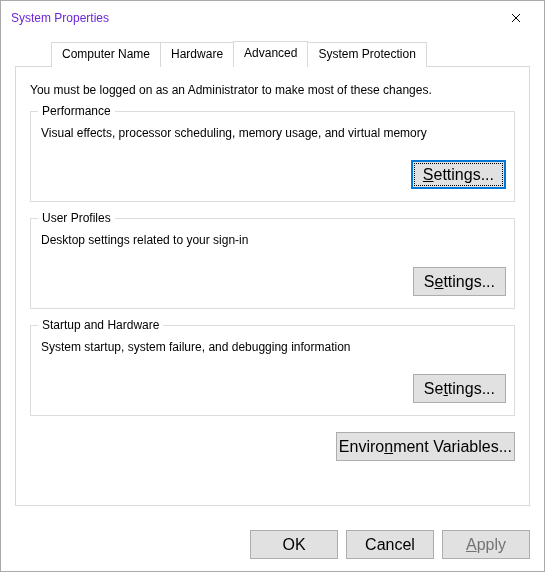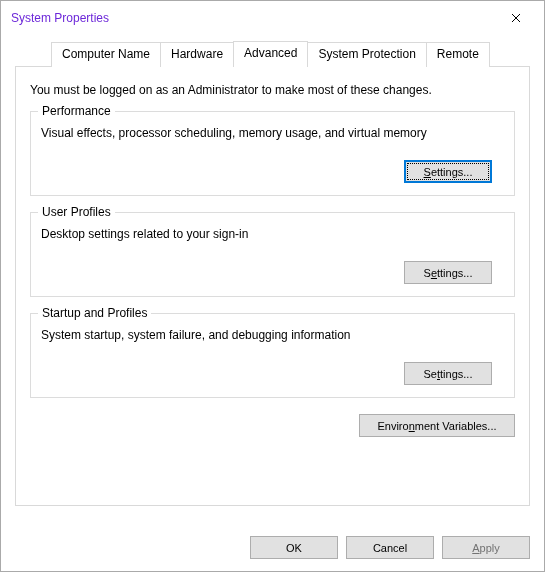--- a/index.html
+++ b/index.html
@@ -75,21 +75,21 @@
       position: relative;
       z-index: 1;
     }
     .admin-note {
       font-size: 12px;
       margin-bottom: 14px;
     }
     .group {
       border: 1px solid #dcdcdc;
       position: relative;
-      padding: 12px 22px 12px 10px;
+      padding: 12px 8px 12px 10px;
       margin-bottom: 16px;
     }
     .group-title {
       position: absolute;
       top: -8px;
       left: 7px;
       background: #fff;
       padding: 0 4px;
       font-size: 12px;
     }
@@ -97,24 +97,24 @@
       font-size: 12px;
       margin-bottom: 20px;
       margin-top: 2px;
     }
     .btn-row {
       display: flex;
       justify-content: flex-end;
     }
     .btn {
       min-width: 88px;
-      height: 23px;
+      height: 29px;
       border: 1px solid #adadad;
       background: #e1e1e1;
-      font-size: 11px;
+      font-size: 16px;
       font-family: inherit;
       cursor: pointer;
       padding: 0 10px;
     }
     .btn.focused {
       border: 2px solid #0078d7;
       outline: 1px dotted #000;
       outline-offset: -4px;
     }
     .btn:disabled, .btn.disabled {
@@ -152,21 +152,20 @@
         <path d="M1 1 L9 9 M9 1 L1 9" stroke="#000" stroke-width="1" fill="none"></path>
       </svg>
   </div>
 </div>
 
 <div class="tab-row">
   <div class="tab inactive">Computer Name</div>
   <div class="tab inactive">Hardware</div>
   <div class="tab active">Advanced</div>
   <div class="tab inactive">System Protection</div>
-  <div class="tab inactive">Remote</div>
 </div>
 
 <div class="content-panel">
   <div class="admin-note">You must be logged on as an Administrator to make most of these changes.</div>
 
   <div class="group">
     <div class="group-title">Performance</div>
     <div class="group-desc">Visual effects, processor scheduling, memory usage, and virtual memory</div>
     <div class="btn-row">
       <button class="btn focused"><span class="mn">S</span><span>ettings...</span></button>
@@ -175,21 +174,21 @@
 
   <div class="group">
     <div class="group-title">User Profiles</div>
     <div class="group-desc">Desktop settings related to your sign-in</div>
     <div class="btn-row">
       <button class="btn">S<span class="mn">e</span>ttings...</button>
     </div>
   </div>
 
   <div class="group">
-    <div class="group-title">Startup and Profiles</div>
+    <div class="group-title">Startup and Hardware</div>
     <div class="group-desc">System startup, system failure, and debugging information</div>
     <div class="btn-row">
       <button class="btn">Se<span class="mn">t</span>tings...</button>
     </div>
   </div>
 
   <div class="env-row">
     <button class="btn env-btn"><span>Enviro</span><span class="mn">n</span><span>ment Variables...</span></button>
   </div>
 </div>

